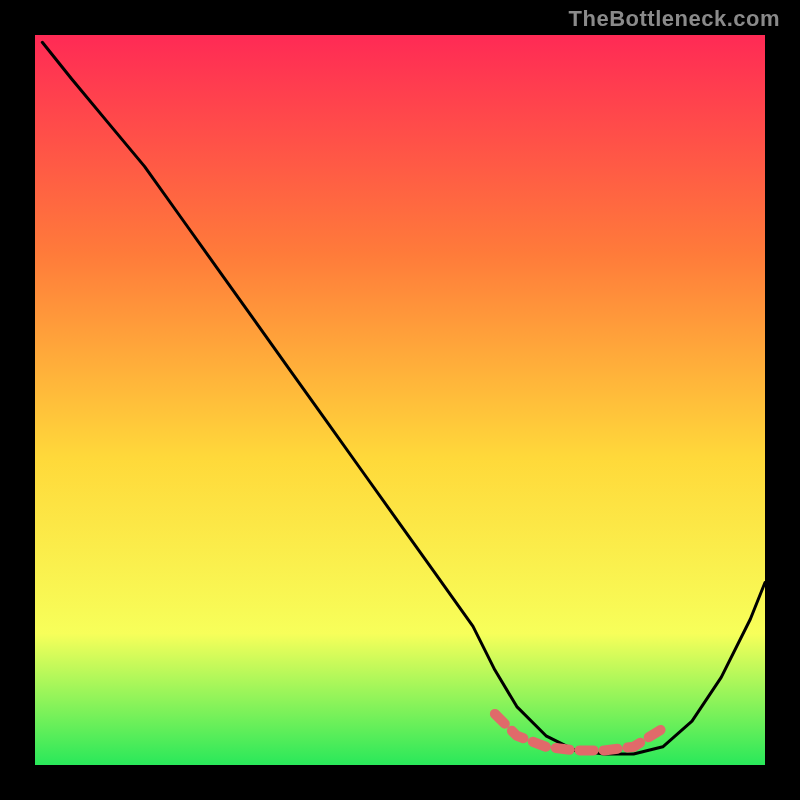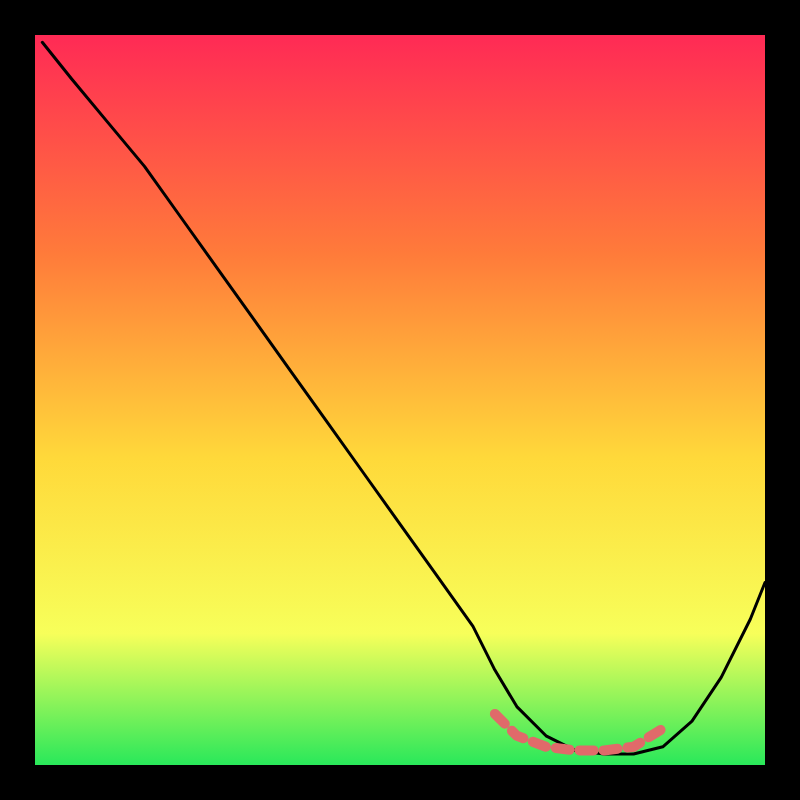--- a/index.html
+++ b/index.html
@@ -26,20 +26,21 @@
     top: 35px;
     width: 730px;
     height: 730px;
   }
   .plot svg { display: block; }
 </style>
 </head>
 <body>
 
 <div class="frame">
+  <div class="watermark">TheBottleneck.com</div>
   <div class="plot">
     <svg id="chart-svg" width="730" height="730" viewBox="0 0 730 730">
       <defs>
         <linearGradient id="bg-grad" x1="0" y1="0" x2="0" y2="1">
           <stop id="g0" offset="0%" stop-color="#ff2a55"></stop>
           <stop id="g1" offset="30%" stop-color="#ff7b3a"></stop>
           <stop id="g2" offset="58%" stop-color="#ffd93a"></stop>
           <stop id="g3" offset="82%" stop-color="#f7ff5a"></stop>
           <stop id="g4" offset="100%" stop-color="#29e85a"></stop>
         </linearGradient>

